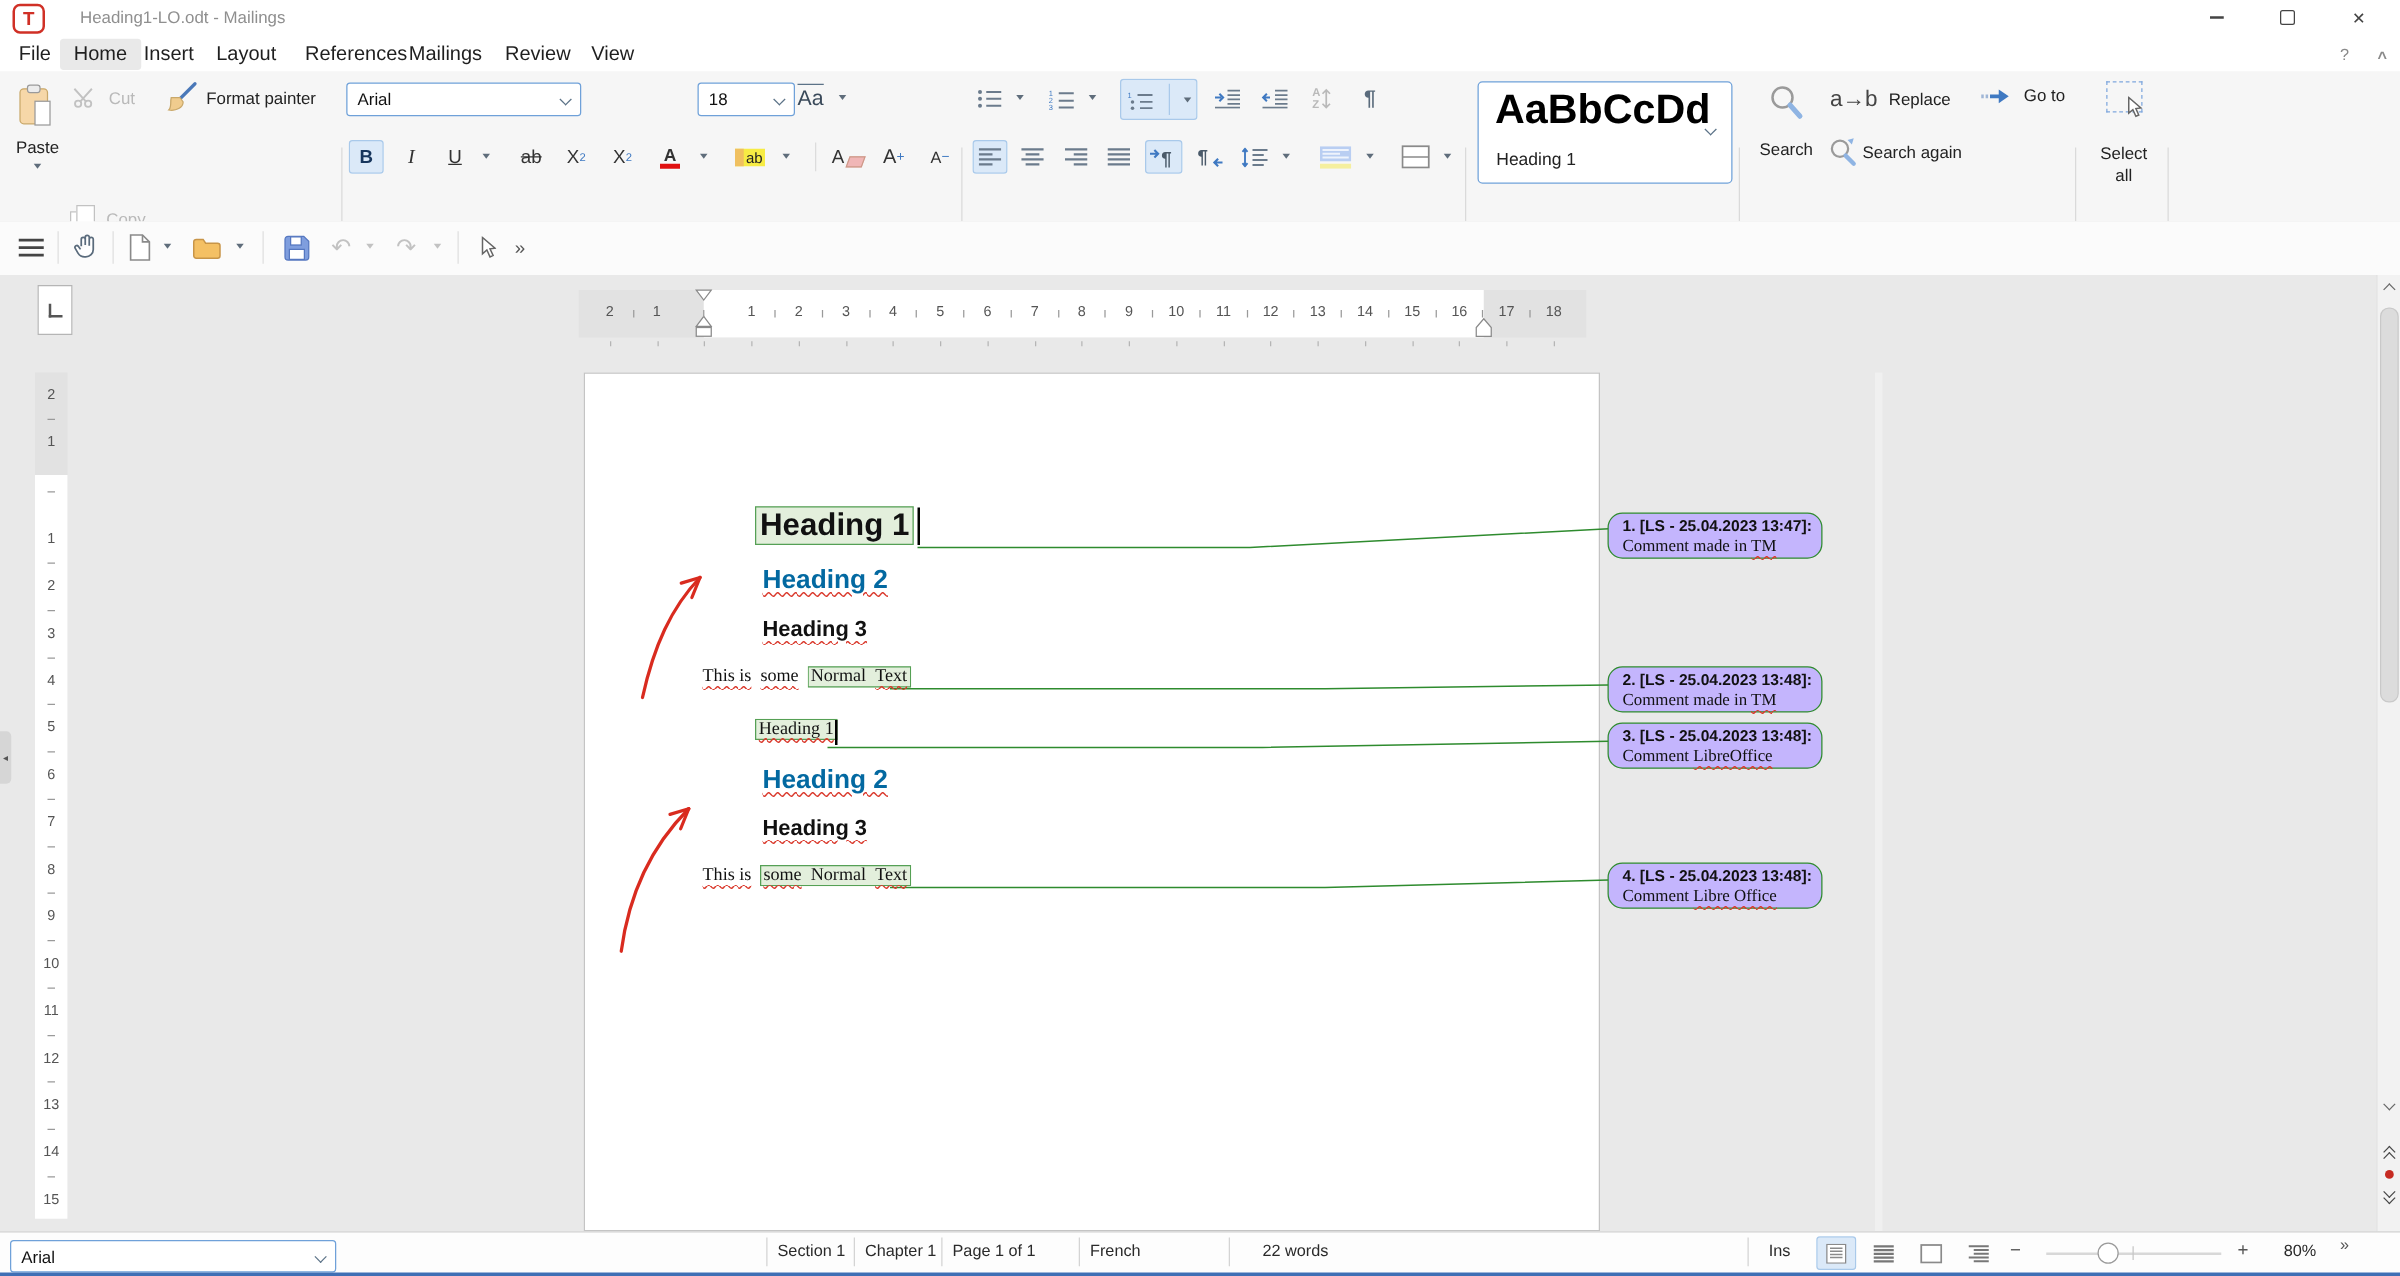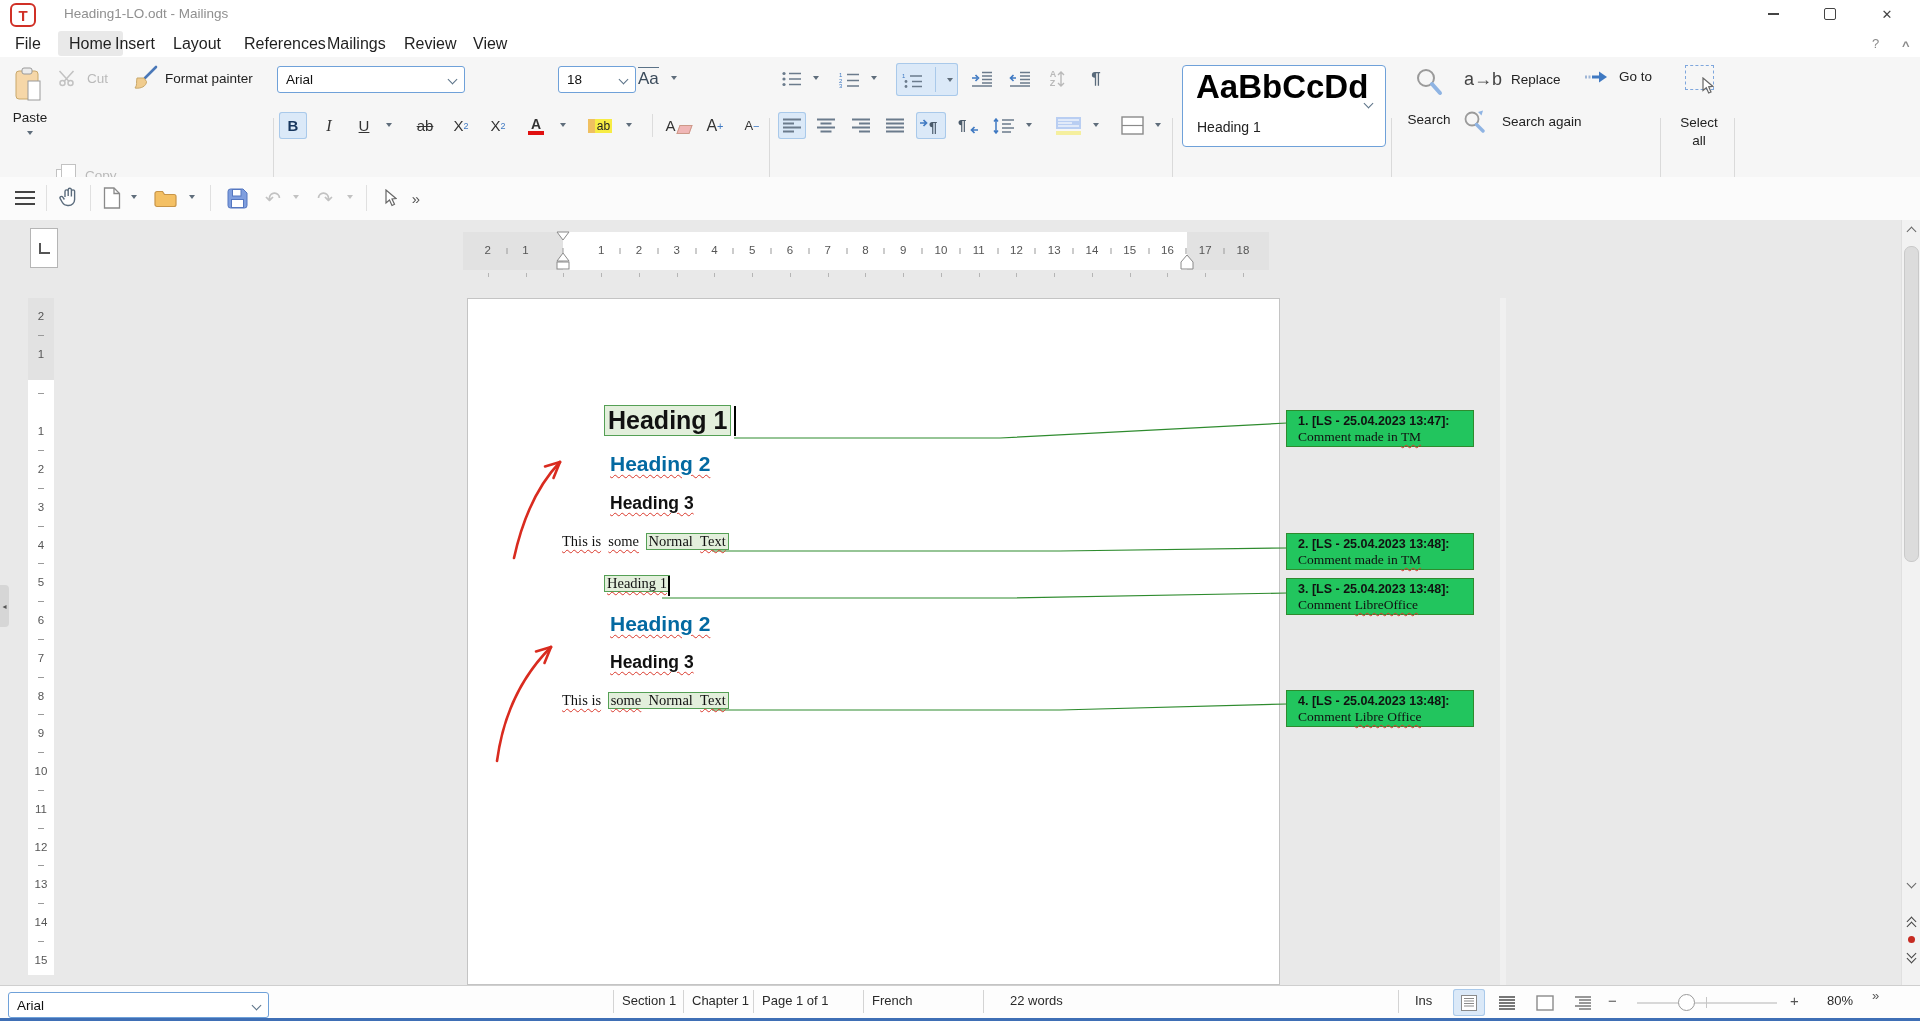--- a/index.html
+++ b/index.html
@@ -63,21 +63,21 @@
   
   .h1t{font-weight:bold;font-size:25px;color:#111}
   .h2t{font-weight:bold;font-size:21px;color:#0369a1}
   .h3t{font-weight:bold;font-size:17.5px;color:#111}
   .nt{font-family:"Liberation Serif",serif;font-size:14.5px;color:#111}
   .sq{text-decoration-line:underline;text-decoration-style:wavy;text-decoration-color:#da392c;
       text-decoration-thickness:1px;text-underline-offset:3px}
   .hl{background:#e3efdc;box-shadow:inset 0 0 0 1px #55a055;padding:1px 4px;display:inline-block}
   .caret{width:2px;background:#000}
   
-  .cbox{left:1286px;width:188px;height:37px;background:#22c55e;border:1.4px solid #2e8b2e;border-radius:0;
+  .cbox{left:1286px;width:172px;height:37px;background:#c4b5fd;border:1.4px solid #2e8b2e;border-radius:12px;
         box-sizing:border-box;padding:3px 11px}
   .chead{font-size:12.5px;font-weight:bold;color:#111;line-height:15px;white-space:nowrap}
   .cbody{font-family:"Liberation Serif",serif;font-size:13.5px;color:#111;line-height:15px;white-space:nowrap}
   
   .sbar{left:1901px;top:220px;width:19px;height:765px;background:#f2f2f2;border-left:1px solid #e0e0e0;box-sizing:border-box}
   .sthumb{position:absolute;left:2px;top:26px;width:13px;height:314px;background:#dcdcdc;border:1px solid #c9c9c9;border-radius:7px}
   .schv{position:absolute;left:6px;width:6px;height:6px;border-right:1.5px solid #666;border-bottom:1.5px solid #666}
   .up{transform:rotate(-135deg)}
   .dn{transform:rotate(45deg)}
   .browsedot{position:absolute;left:6px;width:7px;height:7px;border-radius:50%;background:#c62b22}
@@ -102,21 +102,21 @@
       <span class="minglyph"></span>
     </div>
   <div class="a winbtn" style="left:1813px">
       <span class="maxglyph"></span>
     </div>
   <div class="a winbtn" style="left:1870px;font-size:13px">✕</div>
 </div>
 
 <div class="a menubar">
   <div class="a mitem" style="left:4px">File</div>
-  <div class="a mitem mactive" style="left:58px">Home</div>
+  <div class="a mitem mactive" style="left:48px">Home</div>
   <div class="a mitem" style="left:104px">Insert</div>
   <div class="a mitem" style="left:162px">Layout</div>
   <div class="a mitem" style="left:233px">References</div>
   <div class="a mitem" style="left:316px">Mailings</div>
   <div class="a mitem" style="left:393px">Review</div>
   <div class="a mitem" style="left:462px">View</div>
   <div class="a mright" style="left:1872px;top:7px">?</div>
   <div class="a mright" style="left:1902px;top:9px;font-weight:bold">^</div>
 </div>
 
@@ -383,21 +383,21 @@
     <span class="lbl" style="margin-left:9px">Replace</span>
   </div>
   <div class="a fl" style="left:1462px;top:52px">
     <span>
         <svg width="24" height="24">
           <path d="M16 3 l5 -1.5 -1.5 5" fill="#8fb4e3"></path>
           <circle cx="10" cy="10" r="6.5" fill="none" stroke="#9a9a9a" stroke-width="1.8"></circle>
           <path d="M14.5 15.5 L21 22" stroke="#8fb4e3" stroke-width="3.4" stroke-linecap="round"></path>
         </svg>
       </span>
-    <span class="lbl" style="margin-left:16px">Search again</span>
+    <span class="lbl" style="margin-left:4px">Search again</span>
   </div>
   <div class="a fl" style="left:1584px;top:12px">
     <span>
         <svg width="28" height="12">
           <path d="M1 6 h2 M4.5 6 h2" stroke="#9fb6d6" stroke-width="3"></path>
           <path d="M8 6 h8" stroke="#3f79c2" stroke-width="3"></path>
           <path d="M15 0.5 l8 5.5 -8 5.5 z" fill="#3f79c2"></path>
         </svg>
       </span>
     <span class="lbl" style="margin-left:7px">Go to</span>

